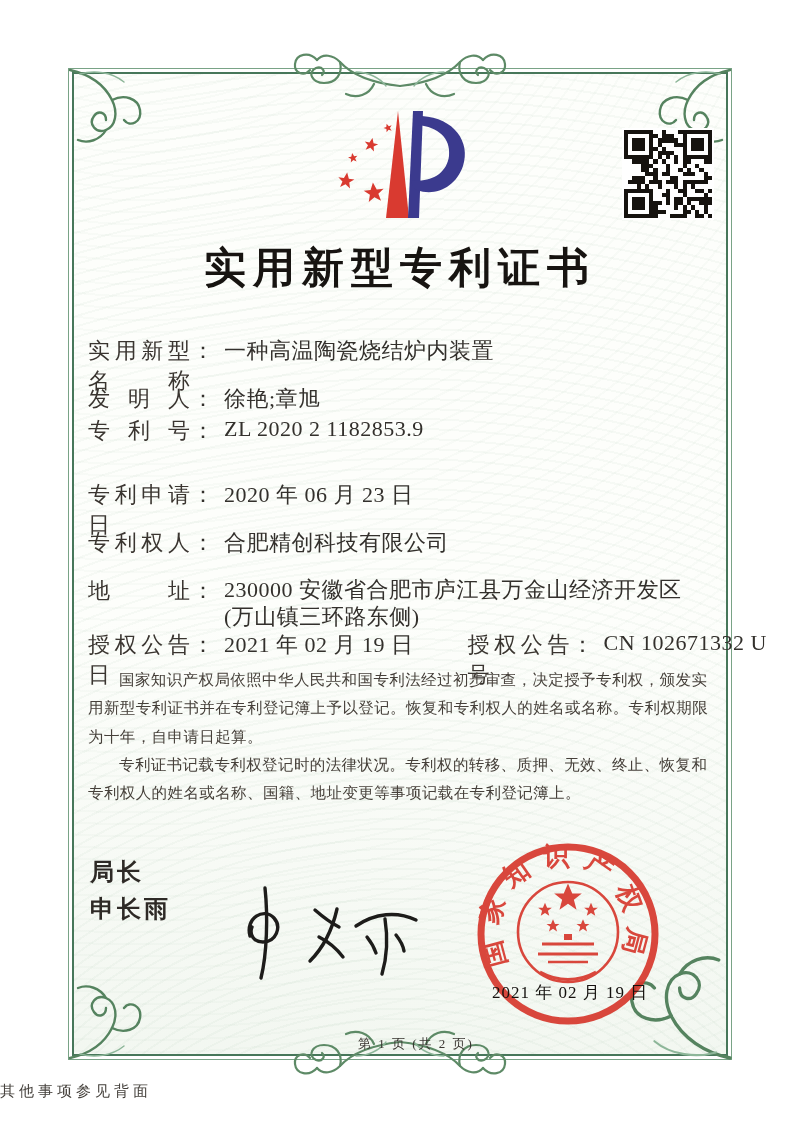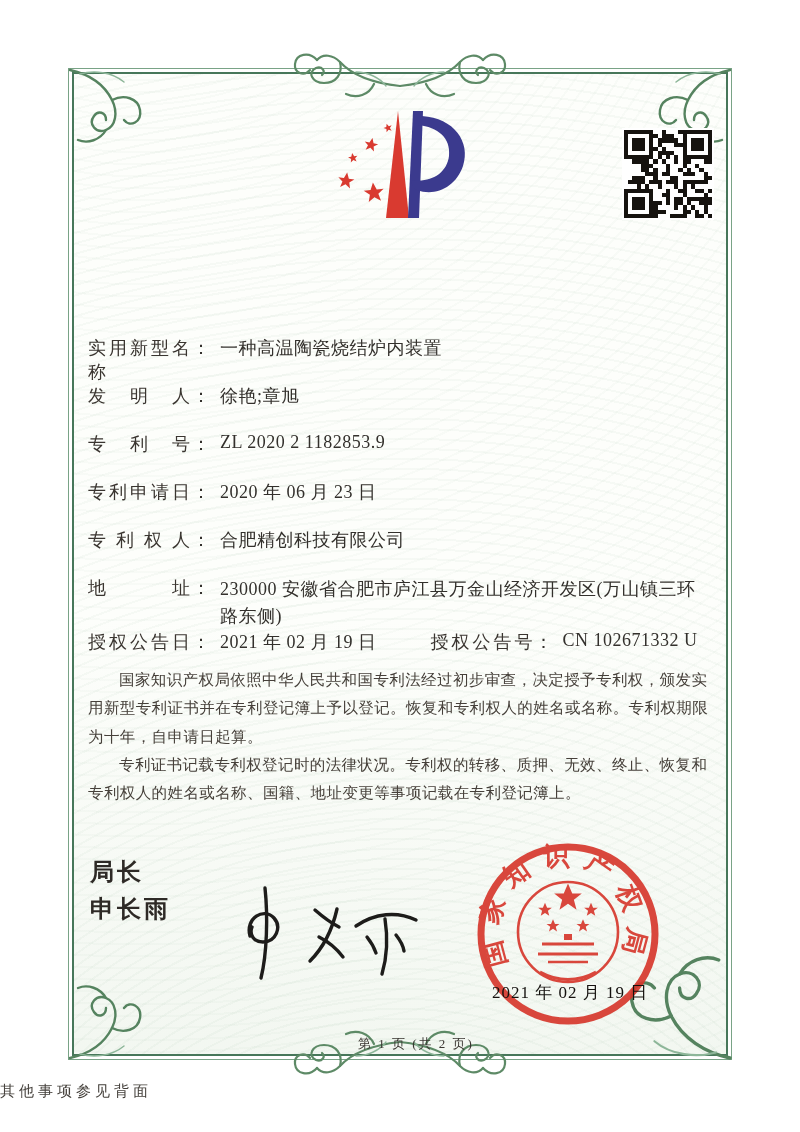--- a/index.html
+++ b/index.html
@@ -25,26 +25,26 @@
   .content { position:absolute; inset:0; z-index:4; }
 
   .cert-no { position:absolute; left:90px; top:122px; font-size:17px; letter-spacing:2px; color:#3a3632; }
 
   .logo { position:absolute; left:332px; top:108px; }
   .qr { position:absolute; left:622px; top:128px; width:92px; height:92px; background:#fff; padding:2px; }
 
   .title { position:absolute; left:0; top:240px; width:100%; text-align:center;
            font-size:42px; font-weight:700; letter-spacing:7px; color:#171411; }
 
-  .frow { position:absolute; left:88px; font-size:18px; color:#33302c; display:flex; align-items:flex-start; }
+  .frow { position:absolute; left:88px; font-size:22px; color:#33302c; display:flex; align-items:flex-start; }
   .flabel { display:inline-block; width:102px; text-align:justify; text-align-last:justify; color:#3a3530; flex:0 0 102px; }
   .fcolon { margin:0 10px 0 2px; }
   .fvalue { letter-spacing:0.5px; }
   .fvalue.wrap { width:480px; line-height:27px; }
-  .row-0{top:336px}.row-1{top:384px}.row-2{top:432px}.row-3{top:480px}.row-4{top:528px}.row-5{top:576px}.row-6{top:630px}
+  .row-0{top:336px}.row-1{top:384px}.row-2{top:416px}.row-3{top:480px}.row-4{top:528px}.row-5{top:576px}.row-6{top:630px}
   .pair2 { display:flex; margin-left:54px; }
 
   .paras { position:absolute; left:88px; top:666px; width:626px; font-size:15.5px;
            line-height:1.83; color:#46403a; letter-spacing:0.4px; }
   .paras p { text-indent:2em; }
 
   .signer { position:absolute; left:90px; top:854px; font-size:24px; color:#2e2a26; line-height:37px; letter-spacing:3px;font-weight:bold; }
   .signature { position:absolute; left:218px; top:876px; }
 
   .seal { position:absolute; left:468px; top:834px; width:200px; height:200px; z-index:5;
@@ -342,20 +342,21 @@
         <rect x="7" y="20" width="1" height="1" fill="#16130f"></rect>
         <rect x="11" y="20" width="1" height="1" fill="#16130f"></rect>
         <rect x="12" y="20" width="1" height="1" fill="#16130f"></rect>
         <rect x="13" y="20" width="1" height="1" fill="#16130f"></rect>
         <rect x="14" y="20" width="1" height="1" fill="#16130f"></rect>
         <rect x="17" y="20" width="1" height="1" fill="#16130f"></rect>
         <rect x="18" y="20" width="1" height="1" fill="#16130f"></rect>
         <rect x="20" y="20" width="1" height="1" fill="#16130f"></rect>
       </svg>
 
+    <div class="title">实用新型专利证书</div>
 
     <div class="frow row-0">
       <span class="flabel">实用新型名称</span>
         <span class="fcolon">：</span>
       <span class="fvalue">一种高温陶瓷烧结炉内装置</span>
     </div>
     <div class="frow row-1">
       <span class="flabel">发明人</span>
         <span class="fcolon">：</span>
       <span class="fvalue">徐艳;章旭</span>

